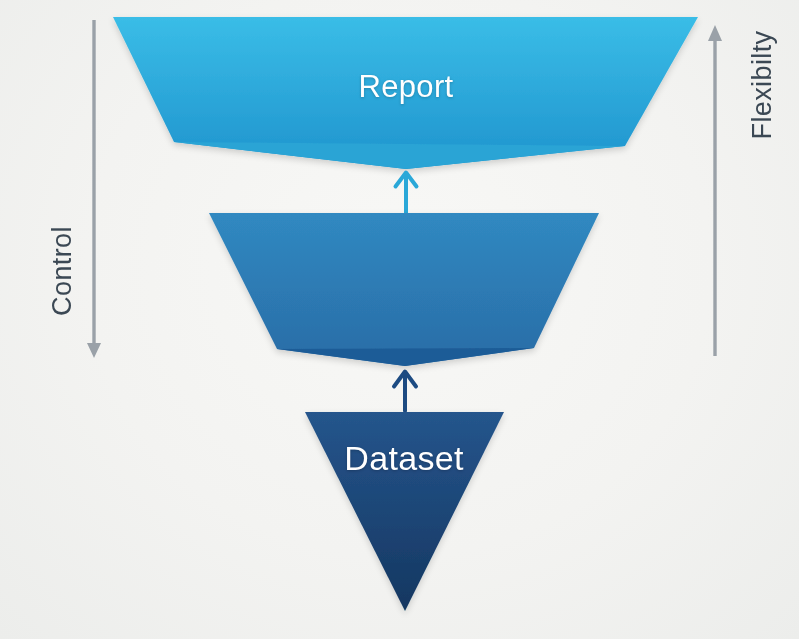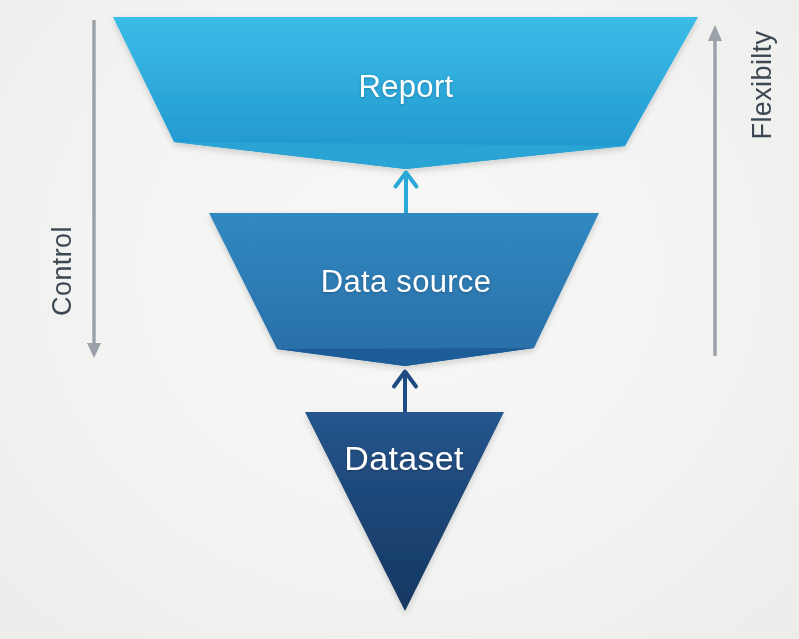--- a/index.html
+++ b/index.html
@@ -100,21 +100,20 @@
       <polyline points="394,386.5 405,371.5 416,386.5"></polyline>
     </g>
 
     <g filter="url(#soft-shadow)">
       <polygon points="305,412 504,412 405,611" fill="url(#g-dataset)"></polygon>
     </g>
   </svg>
 
   <div class="layer-label report">Report</div>
 
-  <div class="layer-label datasource">Data source</div>
 
   <div class="layer-label dataset">Dataset</div>
 
   <div class="axis-label control">Control</div>
 
   <div class="axis-label flexibility">Flexibilty</div>
 
 </div>
 
 </body></html>

